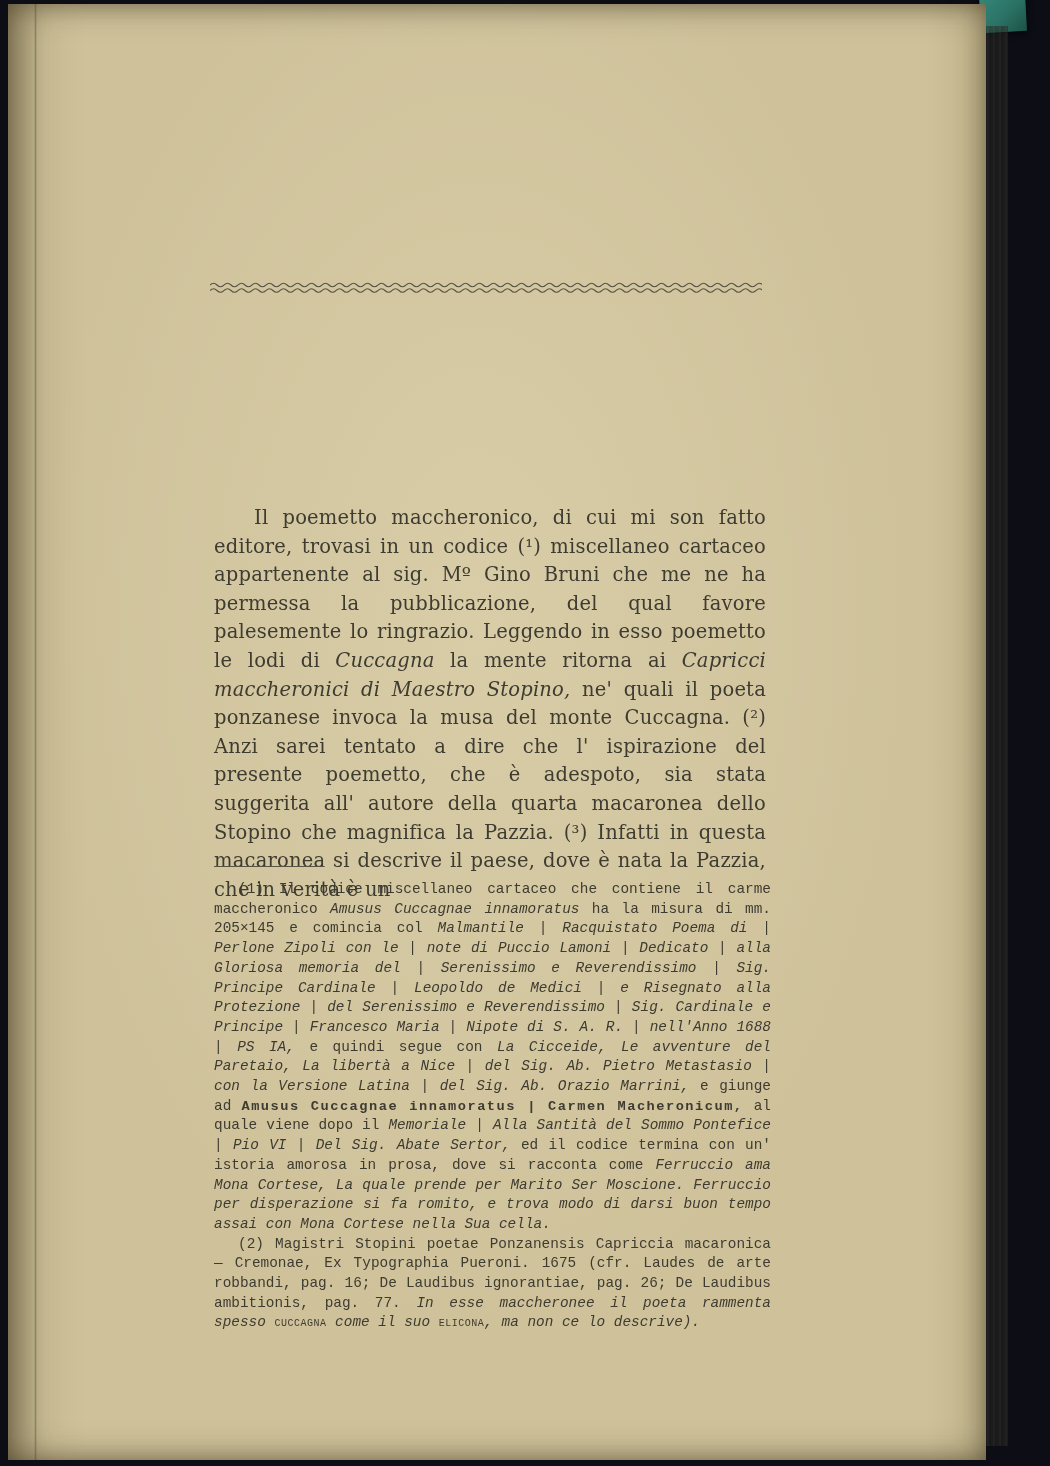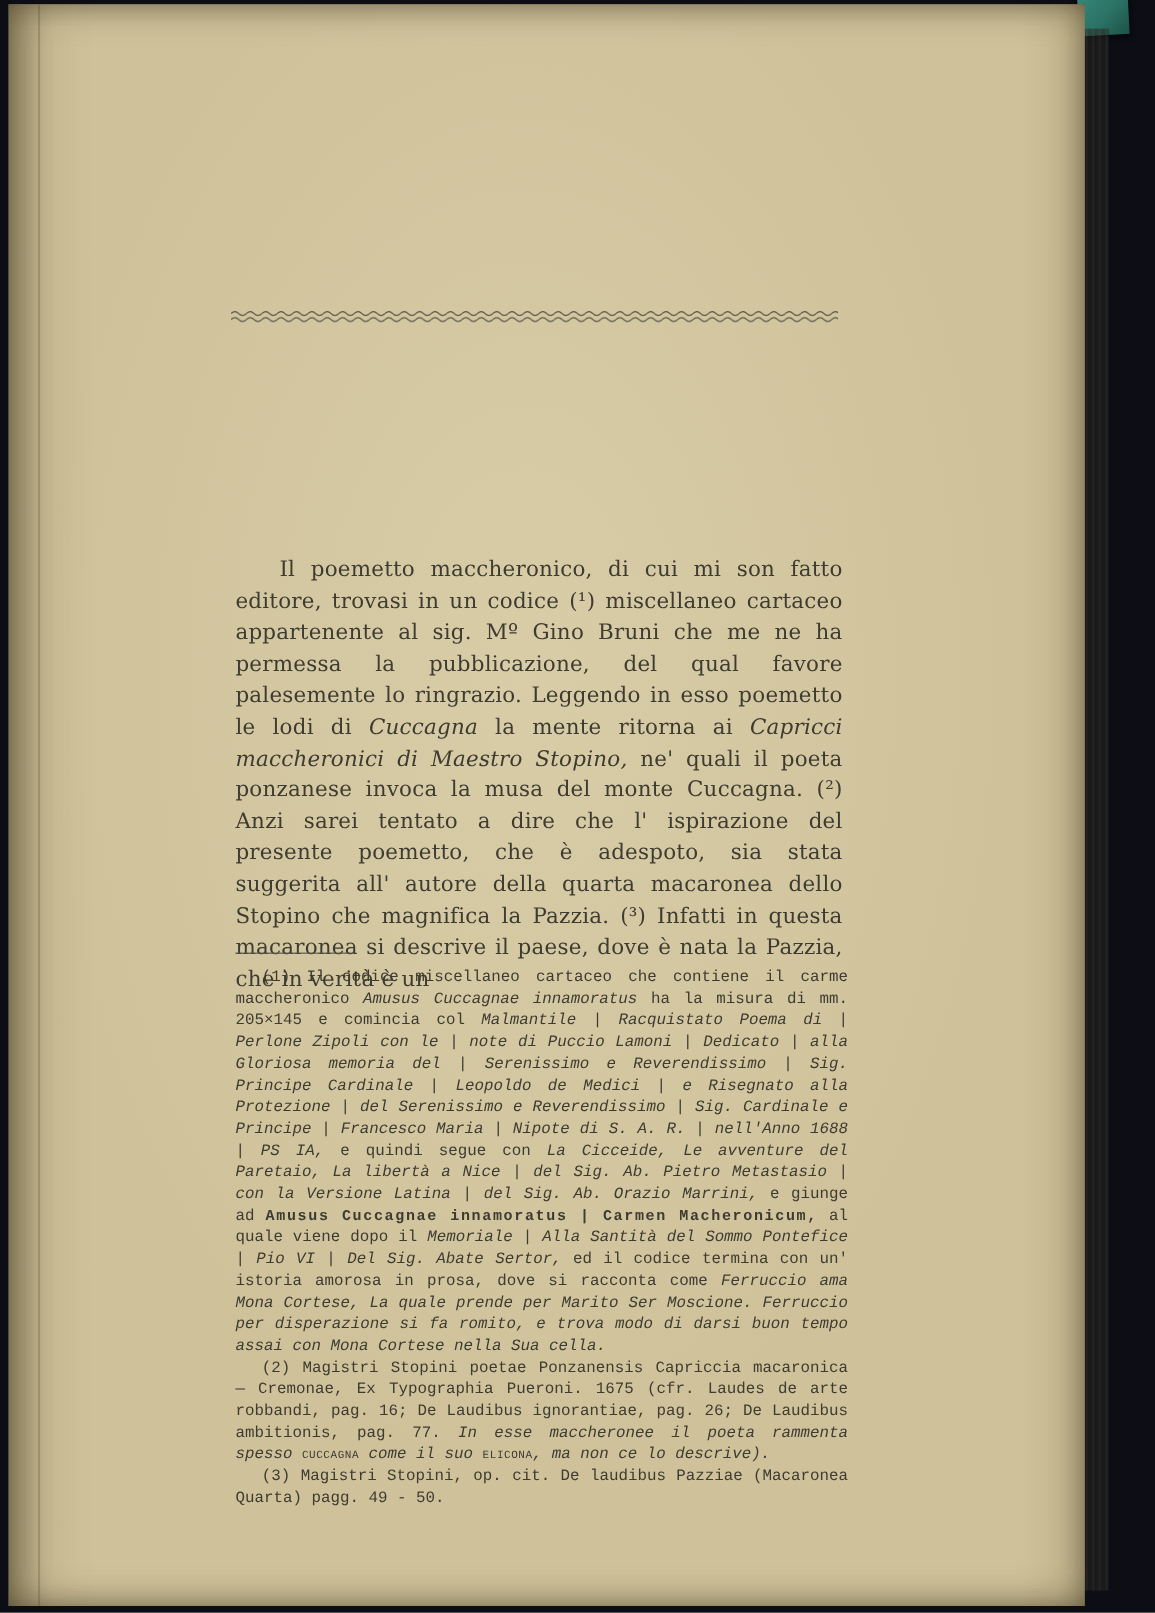--- a/index.html
+++ b/index.html
@@ -82,15 +82,14 @@
 
   <p class="main-text" data-name="main-text"><span data-name="main-text-segment">Il poemetto maccheronico, di cui mi son fatto editore, trovasi in un codice (¹) miscellaneo cartaceo appartenente al sig. Mº Gino Bruni che me ne ha permessa la pubblicazione, del qual favore palesemente lo ringrazio. Leggendo in esso poemetto le lodi di </span><span class="it" data-name="main-text-segment">Cuccagna</span><span data-name="main-text-segment"> la mente ritorna ai </span><span class="it" data-name="main-text-segment">Capricci maccheronici di Maestro Stopino,</span><span data-name="main-text-segment"> ne' quali il poeta ponzanese invoca la musa del monte Cuccagna. (²) Anzi sarei tentato a dire che l' ispirazione del presente poemetto, che è adespoto, sia stata suggerita all' autore della quarta macaronea dello Stopino che magnifica la Pazzia. (³) Infatti in questa macaronea si descrive il paese, dove è nata la Pazzia, che in verità è un</span></p>
 
   <div class="fn-rule" data-name="footnote-separator"></div>
 
   <div class="footnotes" data-name="footnotes-block">
     <p data-name="footnote-1"><span data-name="footnote-segment">(1) Il codice miscellaneo cartaceo che contiene il carme maccheronico </span><span class="it" data-name="footnote-segment">Amusus Cuccagnae innamoratus</span><span data-name="footnote-segment"> ha la misura di mm. 205×145 e comincia col </span><span class="it" data-name="footnote-segment">Malmantile | Racquistato Poema di | Perlone Zipoli con le | note di Puccio Lamoni | Dedicato | alla Gloriosa memoria del | Serenissimo e Reverendissimo | Sig. Principe Cardinale | Leopoldo de Medici | e Risegnato alla Protezione | del Serenissimo e Reverendissimo | Sig. Cardinale e Principe | Francesco Maria | Nipote di S. A. R. | nell'Anno 1688 | PS IA,</span><span data-name="footnote-segment"> e quindi segue con </span><span class="it" data-name="footnote-segment">La Cicceide, Le avventure del Paretaio, La libertà a Nice | del Sig. Ab. Pietro Metastasio | con la Versione Latina | del Sig. Ab. Orazio Marrini,</span><span data-name="footnote-segment"> e giunge ad </span><span class="sp" data-name="footnote-segment">Amusus Cuccagnae innamoratus | Carmen Macheronicum,</span><span data-name="footnote-segment"> al quale viene dopo il </span><span class="it" data-name="footnote-segment">Memoriale | Alla Santità del Sommo Pontefice | Pio VI | Del Sig. Abate Sertor,</span><span data-name="footnote-segment"> ed il codice termina con un' istoria amorosa in prosa, dove si racconta come </span><span class="it" data-name="footnote-segment">Ferruccio ama Mona Cortese, La quale prende per Marito Ser Moscione. Ferruccio per disperazione si fa romito, e trova modo di darsi buon tempo assai con Mona Cortese nella Sua cella.</span></p>
 
     <p data-name="footnote-2"><span data-name="footnote-segment">(2) Magistri Stopini poetae Ponzanensis Capriccia macaronica — Cremonae, Ex Typographia Pueroni. 1675 (cfr. Laudes de arte robbandi, pag. 16; De Laudibus ignorantiae, pag. 26; De Laudibus ambitionis, pag. 77. </span><span class="it" data-name="footnote-segment">In esse maccheronee il poeta rammenta spesso </span><span class="sc" data-name="footnote-segment">cuccagna</span><span class="it" data-name="footnote-segment"> come il suo </span><span class="sc" data-name="footnote-segment">elicona</span><span class="it" data-name="footnote-segment">, ma non ce lo descrive).</span></p>
 
-    <p data-name="footnote-3"><span data-name="footnote-segment">(3) Magistri Stopini, op. cit. De laudibus Pazziae (Macaronea Quarta) pagg. 49 - 50.</span></p>
   </div>
 </div>
 
 </body></html>

